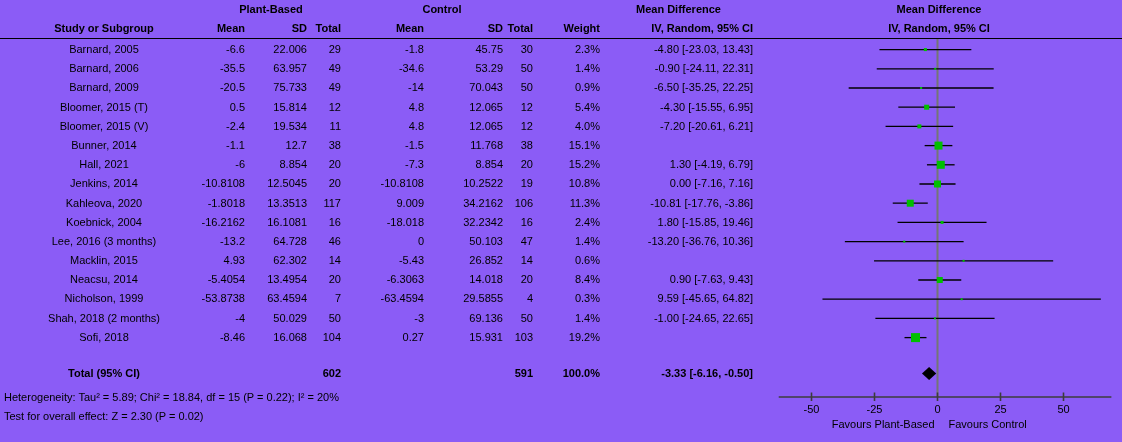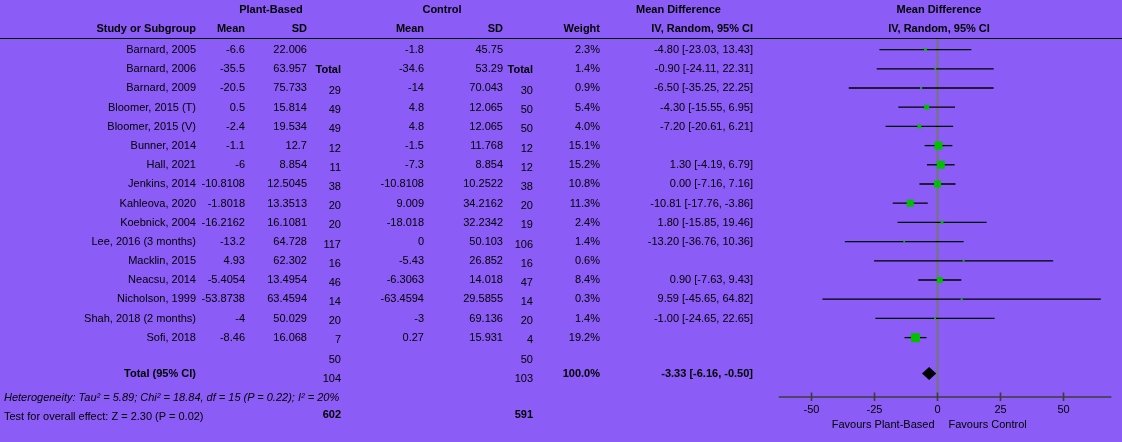--- a/index.html
+++ b/index.html
@@ -6,30 +6,30 @@
   #app{
     position:relative;width:1122px;height:442px;background:#8b5cf6;
     font-family:"Liberation Sans",sans-serif;font-size:11px;color:#000;
     overflow:hidden;
   }
   .grid{display:grid;grid-template-columns:196px 50px 62px 38px 79px 79px 34px 63px 155px 366px;}
   .hrow{height:19px;line-height:19px;}
   .row{height:19.2px;line-height:19.2px;}
   .b{font-weight:bold;}
   .num{text-align:right;padding-right:1px;white-space:nowrap;}
-  .pad{padding-right:5px;margin-top:41px;}
+  .pad{padding-right:5px;}
   .mdcell{text-align:right;padding-right:3px;white-space:nowrap;}
-  .c-study{text-align:right;padding-left:12px;white-space:nowrap;}
+  .c-study{text-align:center;padding-left:12px;white-space:nowrap;}
   .ctr{text-align:center;}
   .grp{text-align:center;font-weight:bold;}
   #hdr{position:absolute;top:0;left:0;width:1122px;border-bottom:1.5px solid #000;}
   #rows{position:absolute;top:40px;left:0;width:1040px;}
   #totalrow{position:absolute;top:364px;left:0;width:1016px;font-weight:bold;}
   .fn{position:absolute;left:4px;white-space:nowrap;}
-  #fn1{top:391px;font-style:italic;}
+  #fn1{top:391px;}
   #fn2{top:410px;}
   #plot{position:absolute;top:0;left:0;pointer-events:none;}
 </style>
 </head>
 <body>
 
 <div id="app">
 
   <div id="hdr">
     <div class="grid hrow">

